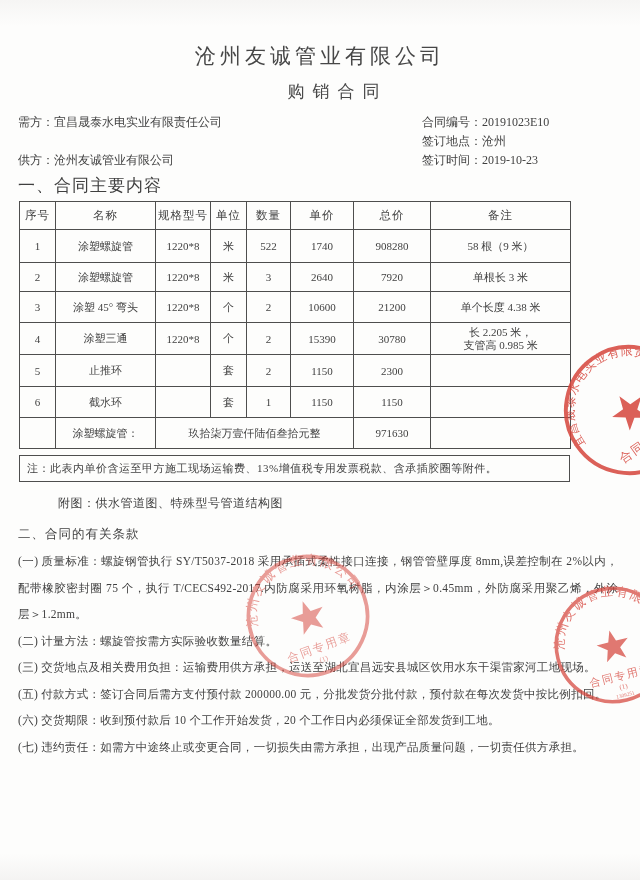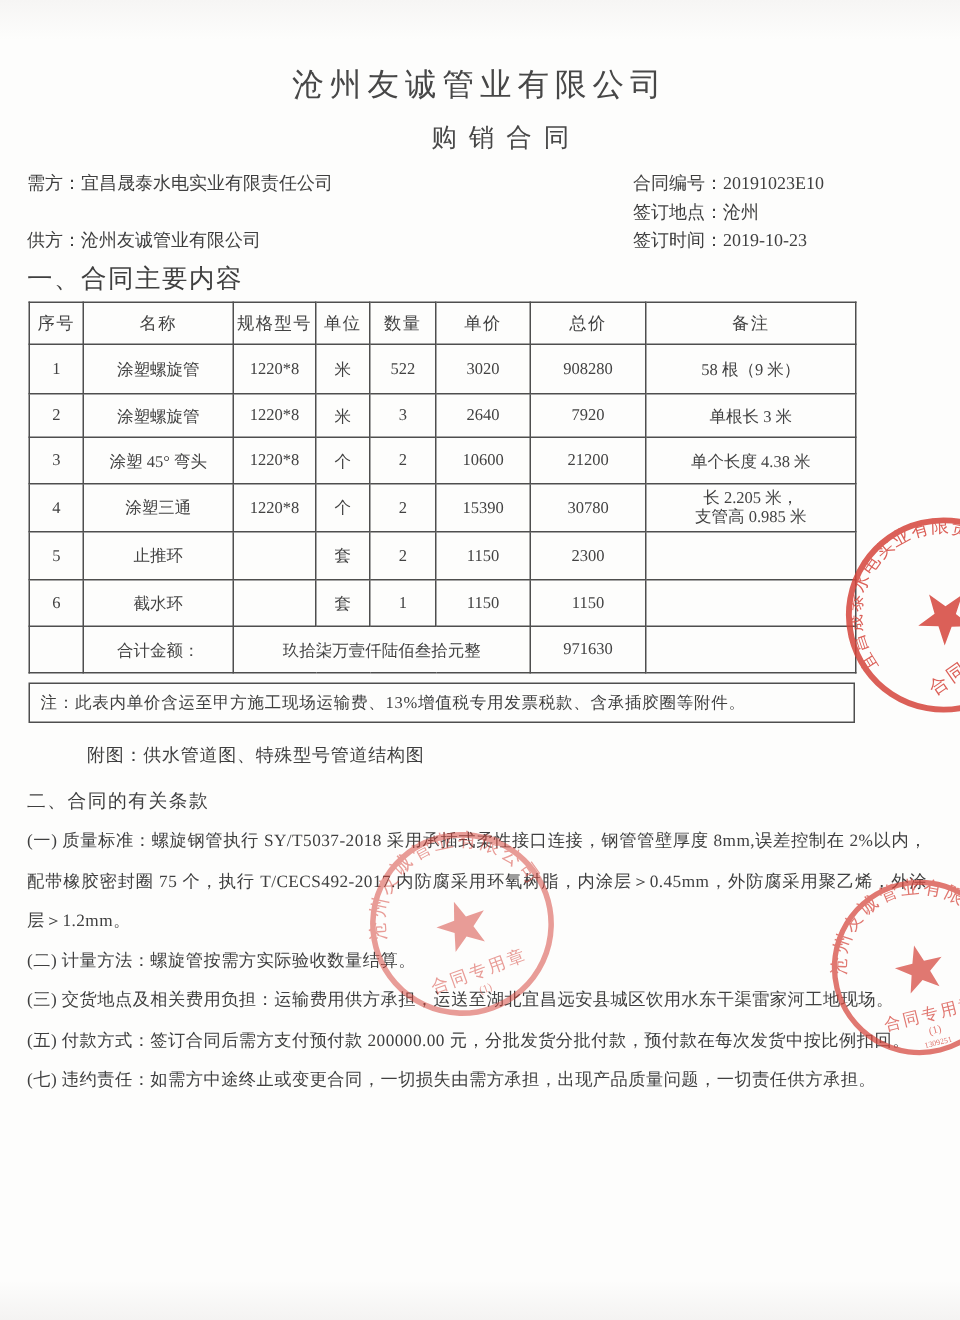--- a/index.html
+++ b/index.html
@@ -159,21 +159,21 @@
         <th>备注</th>
       </tr>
     </thead>
     <tbody>
       <tr class="h-r1">
         <td>1</td>
         <td>涂塑螺旋管</td>
         <td>1220*8</td>
         <td>米</td>
         <td>522</td>
-        <td>3020</td>
+        <td>1740</td>
         <td>908280</td>
         <td>58 根（9 米）</td>
       </tr>
       <tr class="h-r2">
         <td>2</td>
         <td>涂塑螺旋管</td>
         <td>1220*8</td>
         <td>米</td>
         <td>3</td>
         <td>2640</td>
@@ -216,39 +216,40 @@
         <td>截水环</td>
         <td></td>
         <td>套</td>
         <td>1</td>
         <td>1150</td>
         <td>1150</td>
         <td></td>
       </tr>
       <tr class="h-total">
         <td></td>
-        <td>合计金额：</td>
+        <td>涂塑螺旋管：</td>
         <td colspan="4">玖拾柒万壹仟陆佰叁拾元整</td>
         <td>971630</td>
         <td></td>
       </tr>
     </tbody>
   </table>
 
   <div class="note-box">注：此表内单价含运至甲方施工现场运输费、13%增值税专用发票税款、含承插胶圈等附件。</div>
 
   <div class="attachment">附图：供水管道图、特殊型号管道结构图</div>
 
   <div class="sec2-title">二、合同的有关条款</div>
 
   <div class="terms">
     <p>(一) 质量标准：螺旋钢管执行 SY/T5037-2018 采用承插式柔性接口连接，钢管管壁厚度 8mm,误差控制在 2%以内，配带橡胶密封圈 75 个，执行 T/CECS492-2017.内防腐采用环氧树脂，内涂层＞0.45mm，外防腐采用聚乙烯，外涂层＞1.2mm。</p>
     <p>(二) 计量方法：螺旋管按需方实际验收数量结算。</p>
     <p>(三) 交货地点及相关费用负担：运输费用供方承担，运送至湖北宜昌远安县城区饮用水东干渠雷家河工地现场。</p>
     <p>(五) 付款方式：签订合同后需方支付预付款 200000.00 元，分批发货分批付款，预付款在每次发货中按比例扣回。</p>
+    <p>(六) 交货期限：收到预付款后 10 个工作开始发货，20 个工作日内必须保证全部发货到工地。</p>
     <p>(七) 违约责任：如需方中途终止或变更合同，一切损失由需方承担，出现产品质量问题，一切责任供方承担。</p>
   </div>
 
   <div class="seal" id="seal-buyer">
     <svg viewBox="0 0 140 140">
       <circle class="seal-ring" cx="70" cy="70" r="64"></circle>
       <path id="arcA" d="M 15.9 84.5 A 56 56 0 1 1 124.1 84.5" fill="none"></path>
       <text class="seal-arc" font-size="12" letter-spacing="1">
         <textPath href="#arcA" startOffset="50%" text-anchor="middle">宜昌晟泰水电实业有限责任公司</textPath>
       </text>

